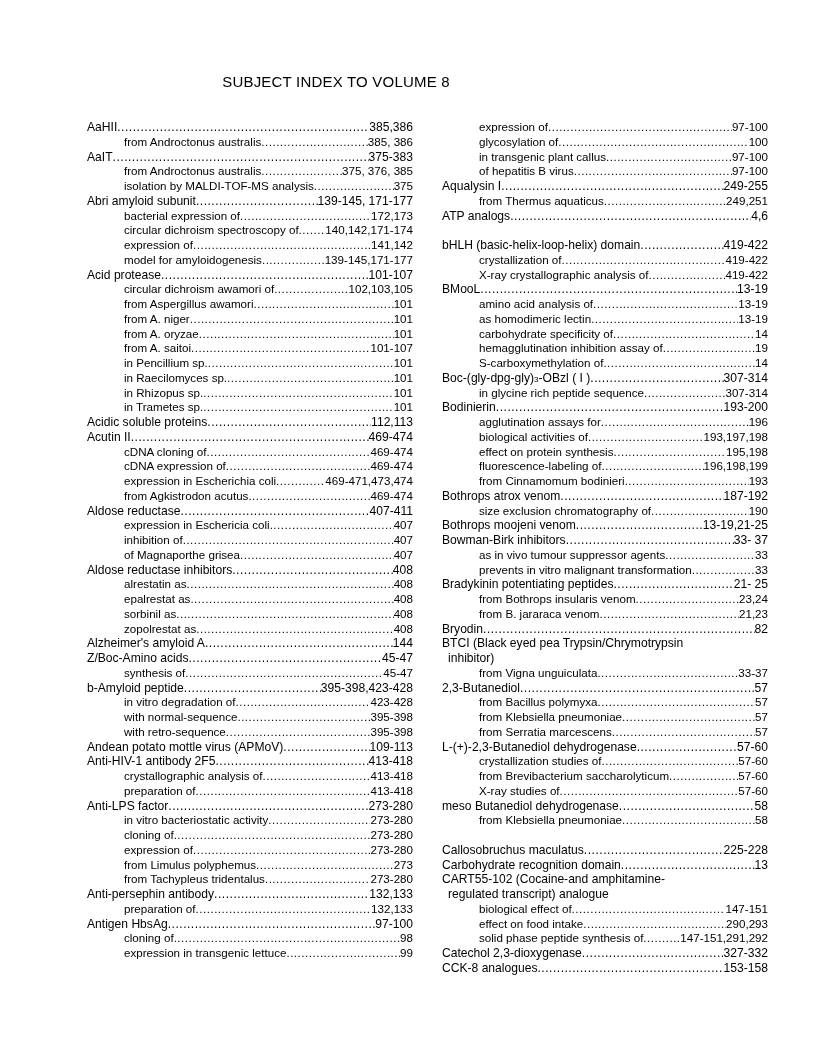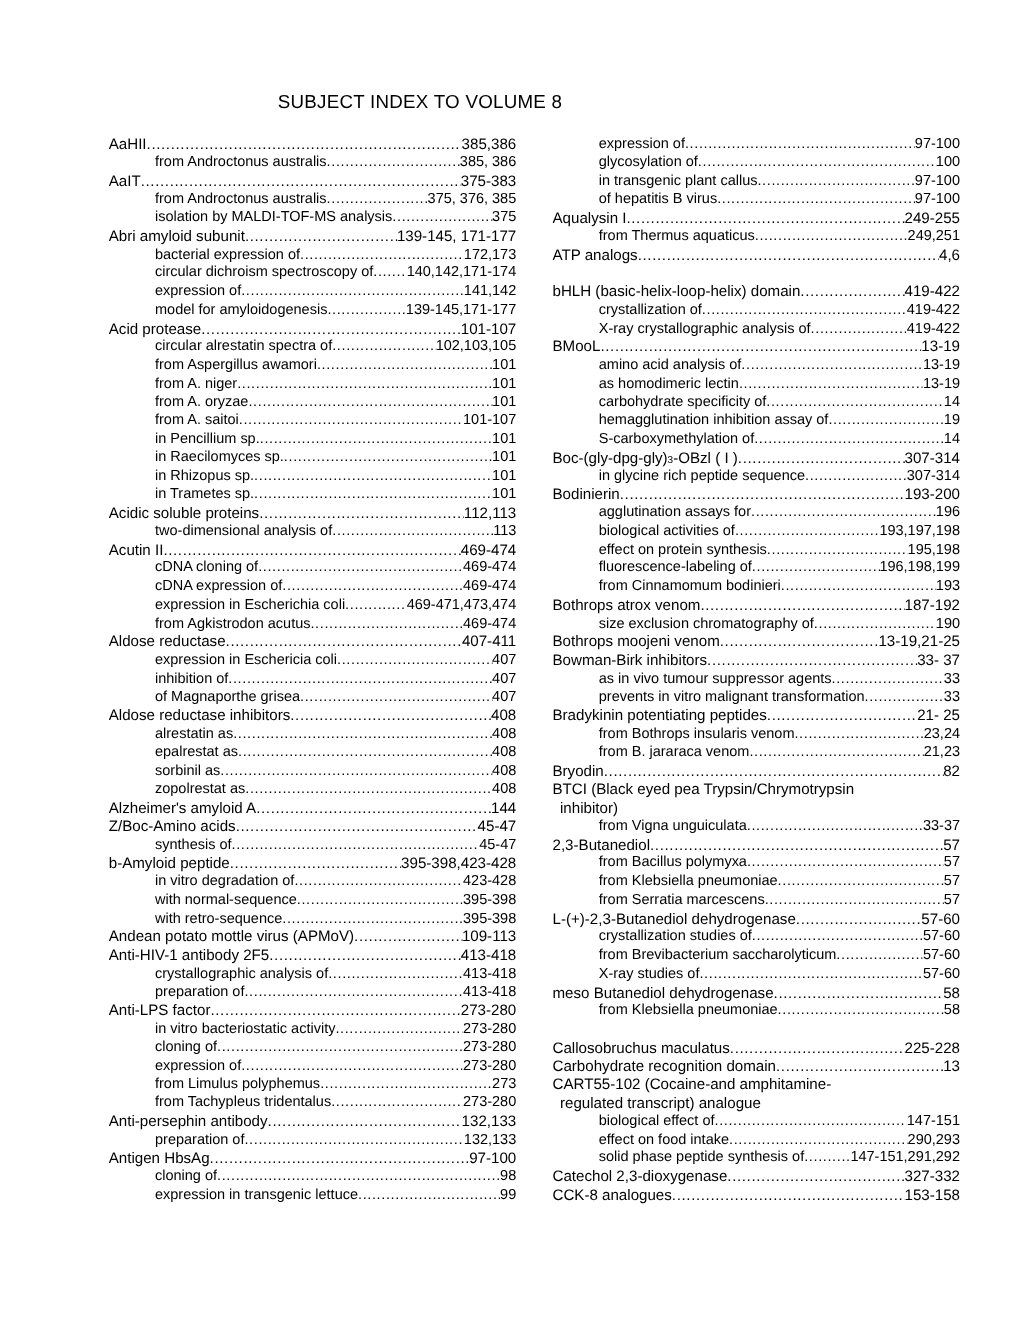--- a/index.html
+++ b/index.html
@@ -1,20 +1,20 @@
 <!DOCTYPE html>
 <html><head>
 <meta charset="utf-8">
 <style>
   html, body { margin: 0; padding: 0; background: #ffffff; }
   body { width: 816px; height: 1056px; position: relative; overflow: hidden;
          font-family: "Liberation Sans", sans-serif; color: #000; }
   .title { position: absolute; top: 73px; left: 0; width: 672px; text-align: center;
            font-size: 15px; letter-spacing: 0.2px; }
-  .col { position: absolute; top: 108px; width: 326px; }
+  .col { position: absolute; top: 120px; width: 326px; }
   .col.left { left: 87px; }
   .col.right { left: 442px; }
   .line { display: flex; align-items: baseline; height: 14.75px; line-height: 14.75px;
           font-size: 12.1px; white-space: nowrap; overflow: hidden; }
   .line.sub { padding-left: 37px; font-size: 11.6px; }
   .line.cont { padding-left: 6px; flex-direction: column; }
   .line.blank { height: 14.75px; }
   .term { flex: 0 0 auto; }
   .dots { flex: 1 1 auto; overflow: hidden; white-space: nowrap; min-width: 4px; }
   .dots::after { content: "................................................................................................................................................................................................"; letter-spacing: 0.5px; }
@@ -75,21 +75,21 @@
       <span class="term">model for amyloidogenesis</span>
       <span class="dots"></span>
       <span class="pages">139-145,171-177</span>
     </div>
     <div class="line">
       <span class="term">Acid protease</span>
       <span class="dots"></span>
       <span class="pages">101-107</span>
     </div>
     <div class="line sub">
-      <span class="term">circular alrestatin spectra of</span>
+      <span class="term">circular dichroism awamori of</span>
       <span class="dots"></span>
       <span class="pages">102,103,105</span>
     </div>
     <div class="line sub">
       <span class="term">from Aspergillus awamori</span>
       <span class="dots"></span>
       <span class="pages">101</span>
     </div>
     <div class="line sub">
       <span class="term">from A. niger</span>
@@ -123,25 +123,20 @@
     </div>
     <div class="line sub">
       <span class="term">in Trametes sp.</span>
       <span class="dots"></span>
       <span class="pages">101</span>
     </div>
     <div class="line">
       <span class="term">Acidic soluble proteins</span>
       <span class="dots"></span>
       <span class="pages">112,113</span>
-    </div>
-    <div class="line sub">
-      <span class="term">two-dimensional analysis of</span>
-      <span class="dots"></span>
-      <span class="pages">113</span>
     </div>
     <div class="line">
       <span class="term">Acutin II</span>
       <span class="dots"></span>
       <span class="pages">469-474</span>
     </div>
     <div class="line sub">
       <span class="term">cDNA cloning of</span>
       <span class="dots"></span>
       <span class="pages">469-474</span>

